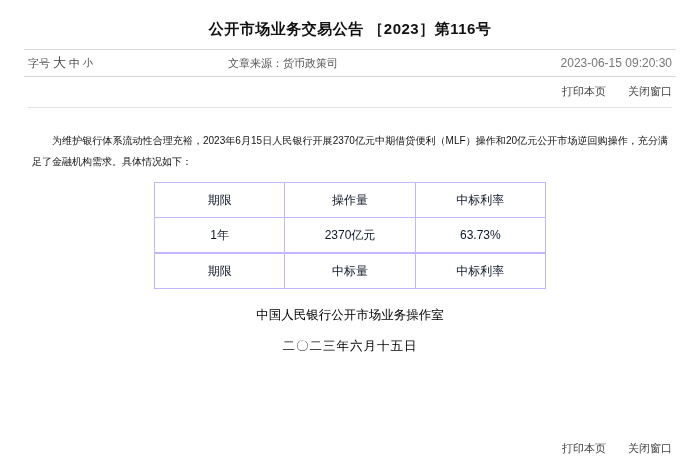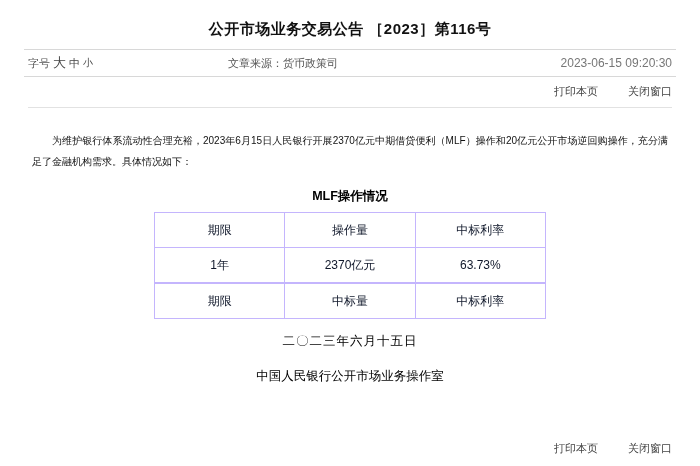--- a/index.html
+++ b/index.html
@@ -63,21 +63,21 @@
   }
   .meta-right {
     width: 200px;
     text-align: right;
     font-size: 12px;
     color: #777;
   }
   .tool-row {
     display: flex;
     justify-content: flex-end;
-    gap: 30px;
+    gap: 22px;
     font-size: 11px;
     color: #444;
     padding: 7px 4px 0 4px;
   }
   .tool-row.bottom {
     position: absolute;
     right: 28px;
     bottom: 10px;
     padding: 0;
   }
@@ -151,21 +151,20 @@
 
   <div class="tool-row">
     <span class="tool-link">打印本页</span>
     <span class="tool-link">关闭窗口</span>
   </div>
 
   <div class="divider"></div>
 
   <p class="body-para">为维护银行体系流动性合理充裕，2023年6月15日人民银行开展2370亿元中期借贷便利（MLF）操作和20亿元公开市场逆回购操作，充分满足了金融机构需求。具体情况如下：</p>
 
-  <div class="section-title">MLF操作情况</div>
   <table class="data">
     <tbody>
         <tr class="head">
       <td>期限</td>
       <td>操作量</td>
       <td>中标利率</td>
     </tr>
     <tr>
       <td>1年</td>
       <td>2370亿元</td>
@@ -177,21 +176,21 @@
   <table class="data">
     <tbody>
         <tr class="head">
       <td>期限</td>
       <td>中标量</td>
       <td>中标利率</td>
     </tr>
   </tbody>
     </table>
 
+  <div class="sign">中国人民银行公开市场业务操作室</div>
   <div class="sign date">二〇二三年六月十五日</div>
-  <div class="sign">中国人民银行公开市场业务操作室</div>
 
   <div class="tool-row bottom">
     <span class="tool-link">打印本页</span>
     <span class="tool-link">关闭窗口</span>
   </div>
 
 </div>
 
 </body></html>

